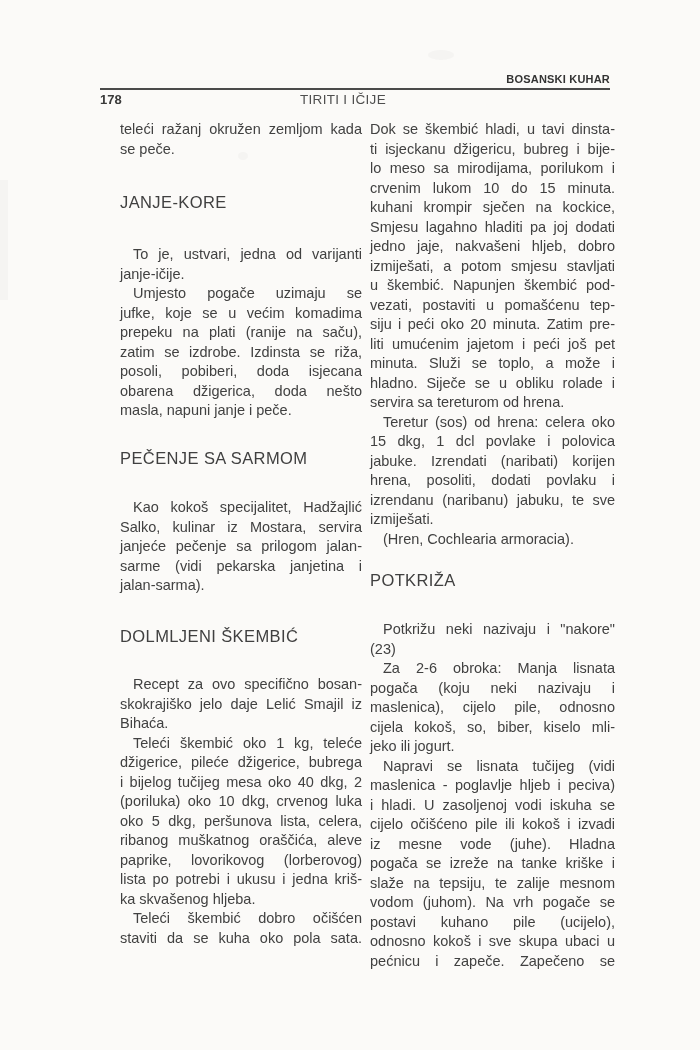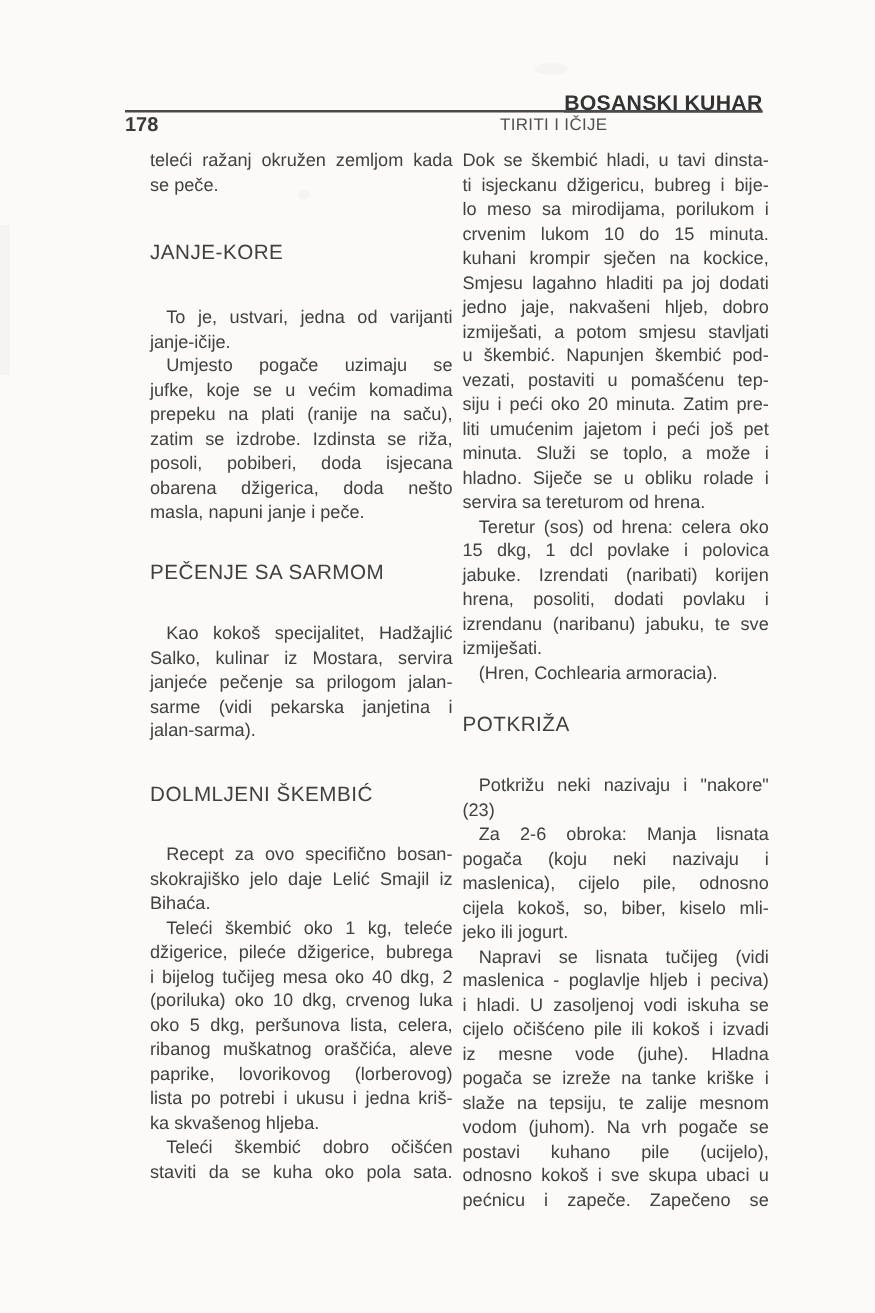--- a/index.html
+++ b/index.html
@@ -24,43 +24,42 @@
   }
   .smudge.s1 { left: 428px; top: 50px; width: 26px; height: 10px; }
   .smudge.s2 { left: 238px; top: 152px; width: 10px; height: 8px; }
   .smudge.s3 { left: 0px; top: 180px; width: 8px; height: 120px; border-radius: 0; }
 
   
   .book-title {
     position: absolute;
     top: 73px; left: 100px; width: 510px;
     text-align: right;
-    font-size: 17px;
+    font-size: 11px;
     font-weight: bold;
     letter-spacing: 0.2px;
     color: #333333;
-    text-decoration: underline;
   }
   .header-rule {
     position: absolute;
     top: 88px; left: 100px; width: 510px;
     height: 0;
     border-top: 2px solid #4a4a4a;
   }
   .page-number {
     position: absolute;
     top: 92px; left: 100px;
-    font-size: 16px;
+    font-size: 13px;
     font-weight: bold;
     color: #3a3a3a;
   }
   .chapter-title {
     position: absolute;
-    top: 92px; left: 288px; width: 310px;
-    text-align: center;
+    top: 92px; left: 300px; width: 310px;
+    text-align: left;
     font-size: 13.5px;
     color: #4f4f4f;
     letter-spacing: 0.3px;
   }
 
   
   .sec {
     position: absolute;
     font-size: 14.5px;
     line-height: 19.5px;

